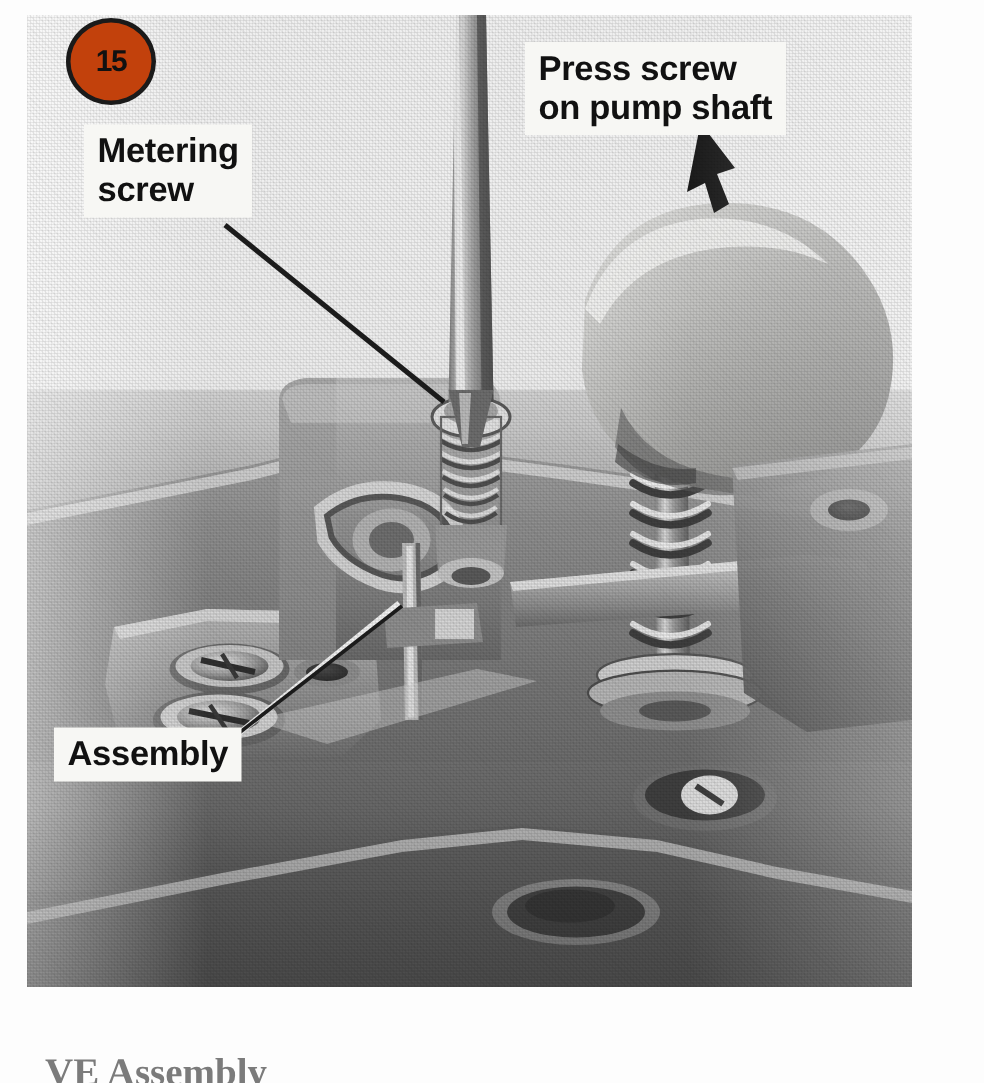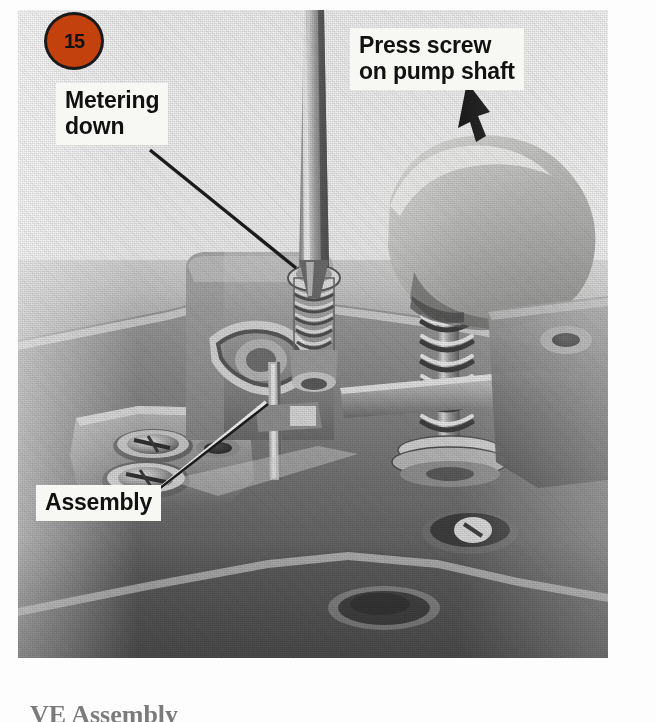--- a/index.html
+++ b/index.html
@@ -390,21 +390,21 @@
     <div class="photo-vignette-r"></div>
     <div class="photo-vignette-b"></div>
     <div class="grain"></div>
     <div class="grain2"></div>
   </div>
 
   <div id="step-badge">15</div>
 
   <div class="callout" id="callout-adjusting-screw">
     <span>Metering</span>
-    <span>down</span>
+    <span>screw</span>
   </div>
 
   <div class="callout" id="callout-press-pump">
     <span>Press screw</span>
     <span>on pump shaft</span>
   </div>
 
   <div class="callout" id="callout-metering-rod">
     <span>Assembly</span>
   </div>

